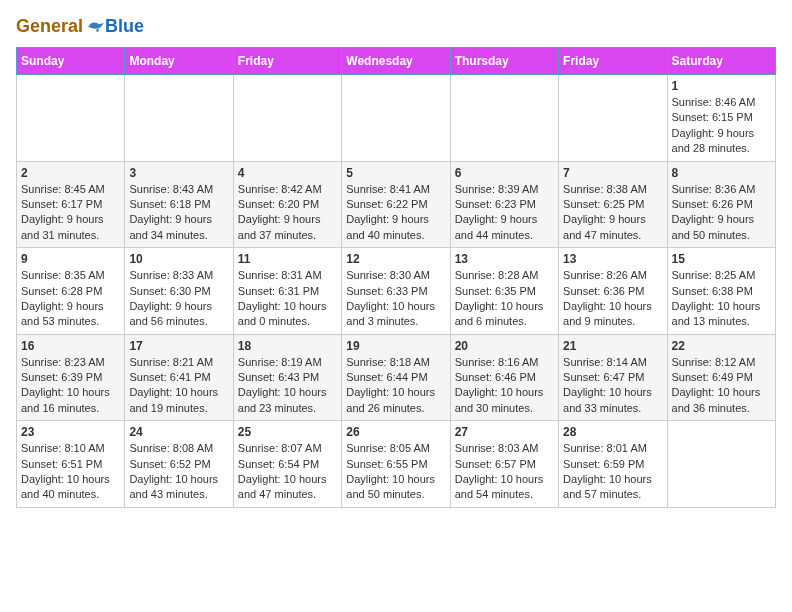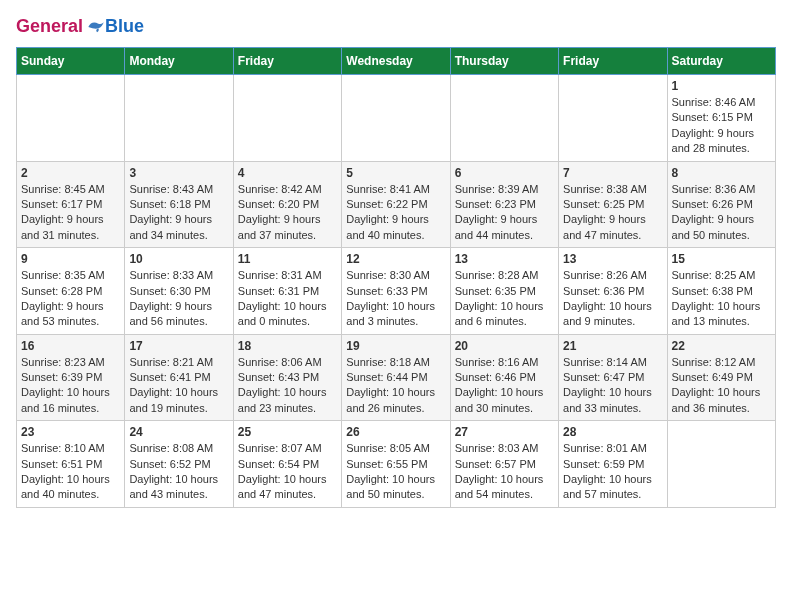--- a/index.html
+++ b/index.html
@@ -21,21 +21,21 @@
       flex-direction: column;
       align-items: flex-start;
     }
     .logo-text {
       display: flex;
       align-items: center;
     }
     .logo-general {
       font-size: 18px;
       font-weight: bold;
-      color: #be185d;
+      color: #a16207;
     }
     .logo-blue {
       font-size: 18px;
       font-weight: bold;
       color: #1a6abf;
     }
     .logo-bird {
       width: 20px;
       height: 20px;
       margin-left: 2px;
@@ -51,21 +51,21 @@
     .location {
       font-size: 14px;
       color: #555;
     }
     .calendar {
       width: 100%;
       border-collapse: collapse;
       border: 1px solid #ccc;
     }
     .calendar th {
-      background-color: #15803d;
+      background-color: #d946ef;
       color: #fff;
       font-size: 12px;
       font-weight: bold;
       padding: 6px 4px;
       text-align: left;
       border: 1px solid #5a9acf;
     }
     .calendar td {
       vertical-align: top;
       padding: 4px;
@@ -235,21 +235,21 @@
 Daylight: 10 hours and 16 minutes.</div>
         </td>
         <td>
           <span class="day-number">17</span>
           <div class="day-info">Sunrise: 8:21 AM
 Sunset: 6:41 PM
 Daylight: 10 hours and 19 minutes.</div>
         </td>
         <td>
           <span class="day-number">18</span>
-          <div class="day-info">Sunrise: 8:06 AM
+          <div class="day-info">Sunrise: 8:19 AM
 Sunset: 6:43 PM
 Daylight: 10 hours and 23 minutes.</div>
         </td>
         <td>
           <span class="day-number">19</span>
           <div class="day-info">Sunrise: 8:18 AM
 Sunset: 6:44 PM
 Daylight: 10 hours and 26 minutes.</div>
         </td>
         <td>

